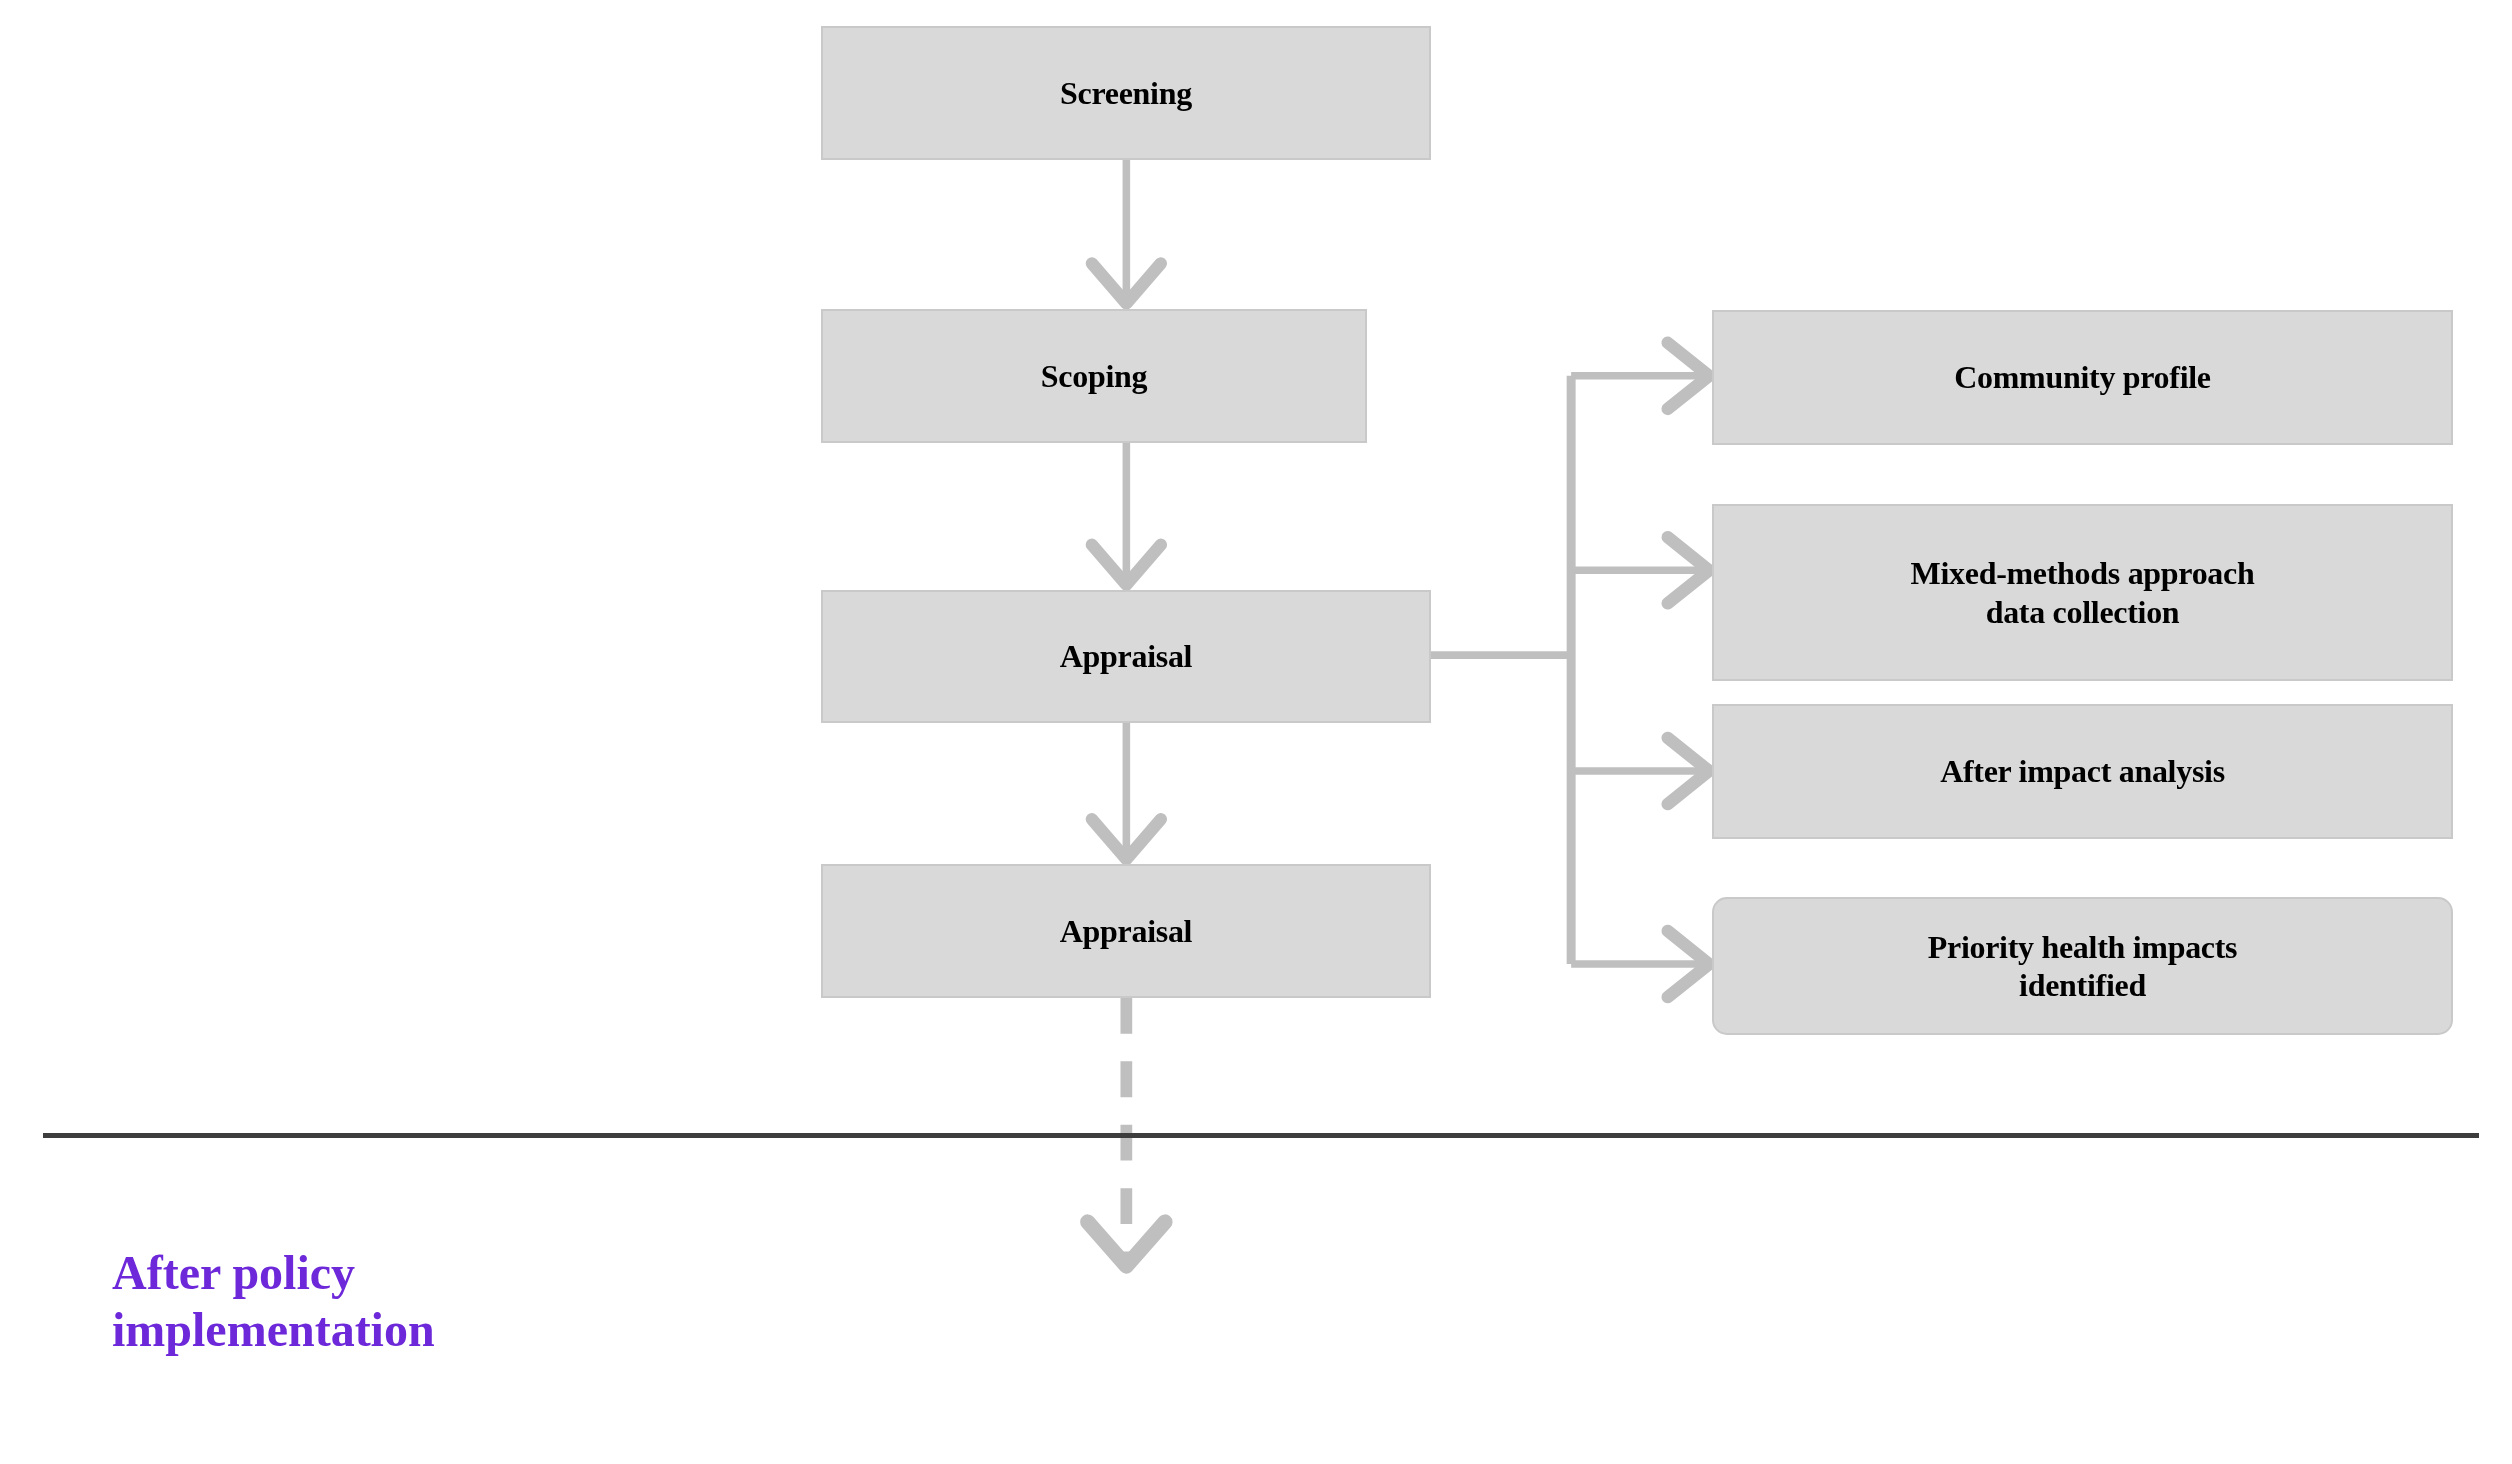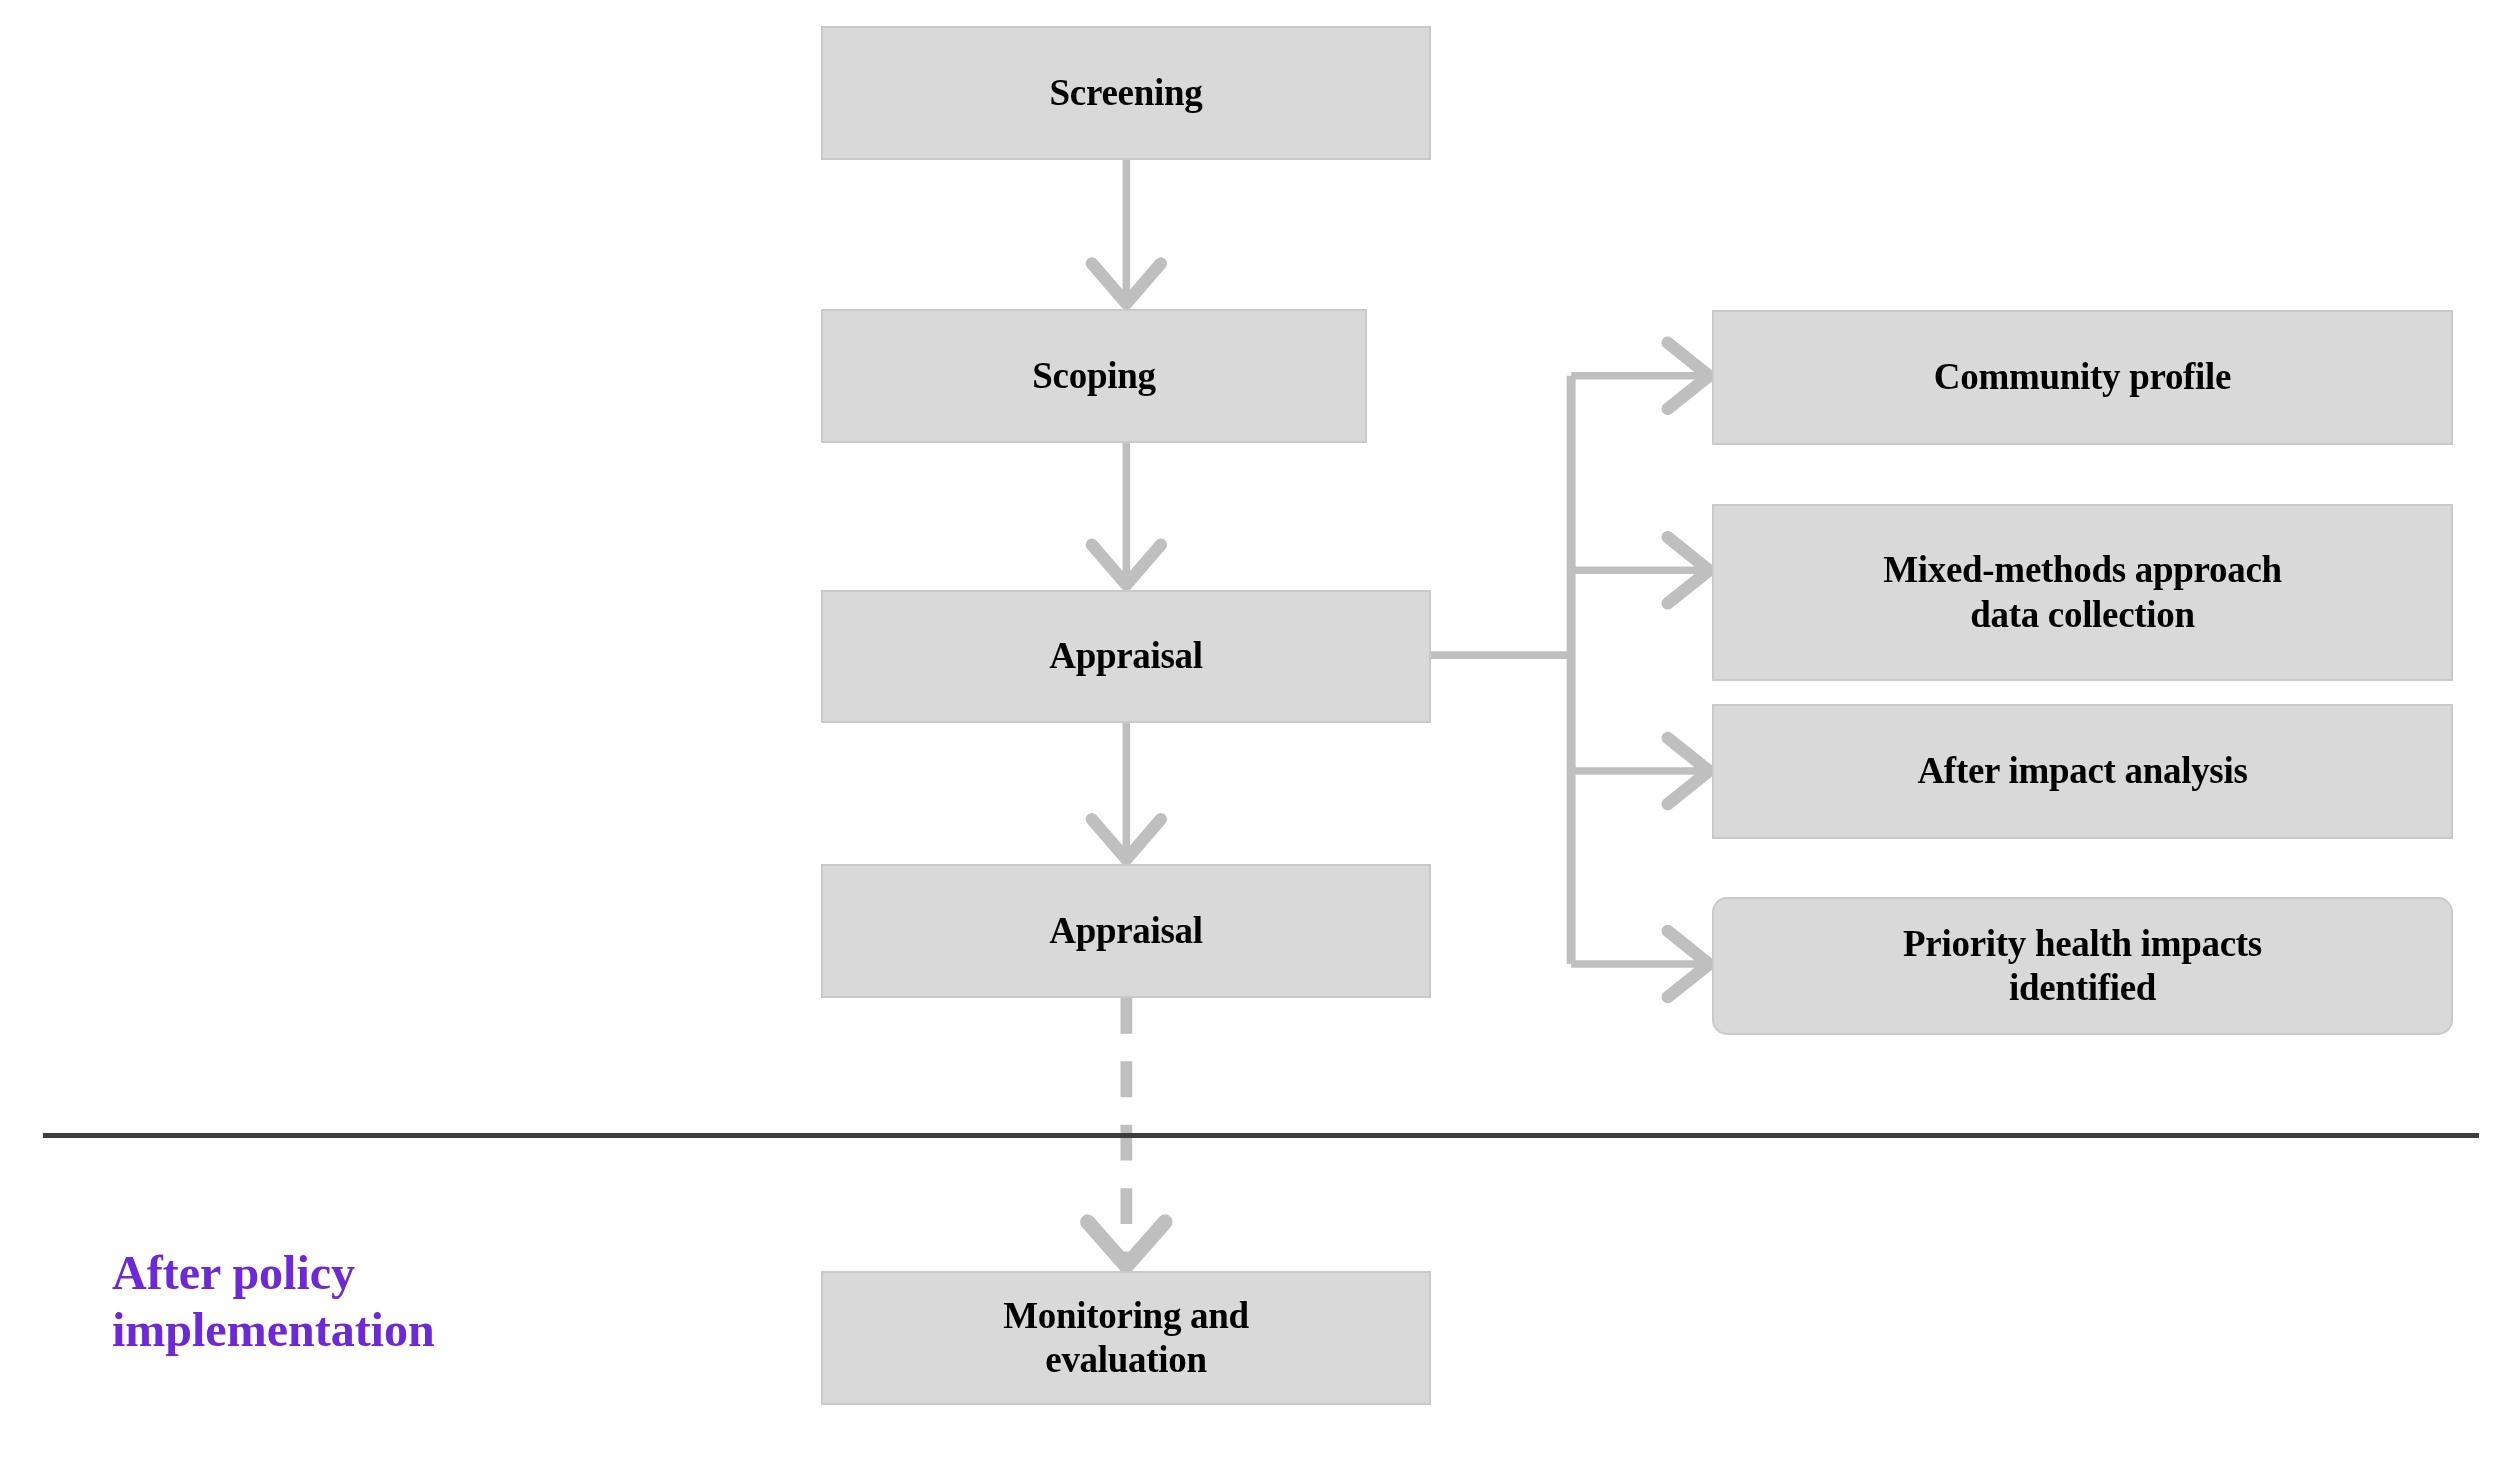--- a/index.html
+++ b/index.html
@@ -24,21 +24,21 @@
     box-sizing: border-box;
     background: #d9d9d9;
     border: 2.1px solid #c9c9c9;
     display: flex;
     align-items: center;
     justify-content: center;
     text-align: center;
     color: #000000;
     font-weight: bold;
     font-family: "Liberation Serif", "DejaVu Serif", serif;
-    font-size: 37px;
+    font-size: 32px;
     line-height: 1.14;
     letter-spacing: -0.3px;
     padding: 0 12.4px;
   }
   .pbox.two-line {
     line-height: 1.2;
   }
   
   .section-label {
     position: absolute;
@@ -113,22 +113,20 @@
   </svg>
 
   <div class="pbox" style="left:821px; top:26px; width:610px; height:134px;">Screening</div>
 
   <div class="pbox" style="left:821px; top:309px; width:546px; height:134px;">Scoping</div>
 
   <div class="pbox" style="left:821px; top:590px; width:610px; height:133px;">Appraisal</div>
 
   <div class="pbox" style="left:821px; top:864px; width:610px; height:134px;">Appraisal</div>
 
-  <div class="pbox two-line" style="left:821px; top:1271px; width:610px; height:134px; white-space:pre-line;">Monitoring and
-evaluation</div>
 
   <div class="pbox" style="left:1712px; top:310px; width:741px; height:135px;">Community profile</div>
 
   <div class="pbox two-line" style="left:1712px; top:504px; width:741px; height:177px; white-space:pre-line;">Mixed-methods approach
 data collection</div>
 
   <div class="pbox" style="left:1712px; top:704px; width:741px; height:135px;">After impact analysis</div>
 
   <div class="pbox two-line" style="left:1712px; top:897px; width:741px; height:138px; white-space:pre-line;border-radius:15px;">Priority health impacts
 identified</div>

